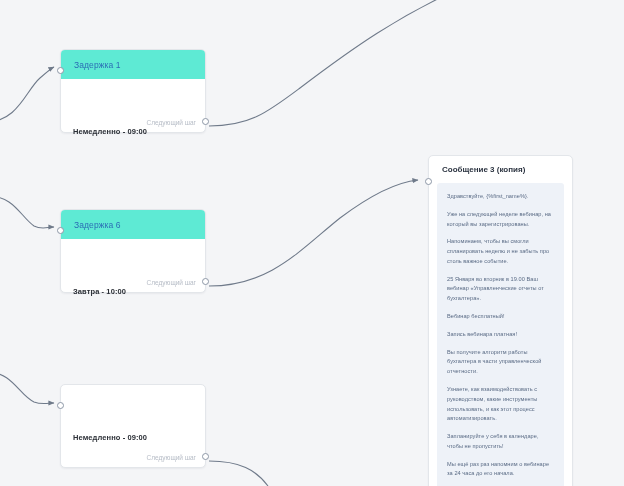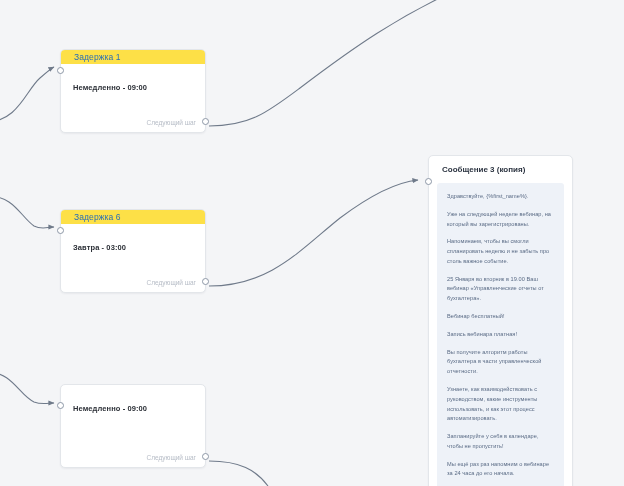--- a/index.html
+++ b/index.html
@@ -36,36 +36,37 @@
     width: 146px;
     height: 84px;
     background: #ffffff;
     border: 1px solid #e3e6ea;
     border-radius: 5px;
     box-shadow: 0 1px 2px rgba(30,40,60,0.06);
     z-index: 3;
     box-sizing: border-box;
   }
   .node-header {
-    height: 14px;
-    background: #fde047;
+    height: 29px;
+    background: #5eead4;
     border-radius: 4px 4px 0 0;
     display: flex;
     align-items: center;
     padding-left: 13px;
     box-sizing: border-box;
   }
   .node-title {
     font-size: 8.5px;
     color: #2c6fb5;
     letter-spacing: .1px;
     white-space: nowrap;
   }
   .node-body {
     padding: 12px 0 0 12px;
+    margin-top: 29px;
   }
   .node-schedule {
     font-size: 7.5px;
     color: #2b2f36;
     font-weight: bold;
     letter-spacing: .1px;
     white-space: nowrap;
   }
   .node-footer {
     position: absolute;
@@ -170,21 +171,21 @@
     <div class="node-footer">Следующий шаг</div>
     <div class="port out"></div>
   </div>
 
   <div class="node" style="left:60px; top:209px;">
     <div class="port in"></div>
     <div class="node-header">
       <span class="node-title">Задержка 6</span>
     </div>
     <div class="node-body">
-      <span class="node-schedule">Завтра - 03:00</span>
+      <span class="node-schedule">Завтра - 10:00</span>
     </div>
     <div class="node-footer">Следующий шаг</div>
     <div class="port out"></div>
   </div>
 
   <div class="node" style="left:60px; top:384px;">
     <div class="port in"></div>
     <div class="node-body">
       <span class="node-schedule">Немедленно - 09:00</span>
     </div>

